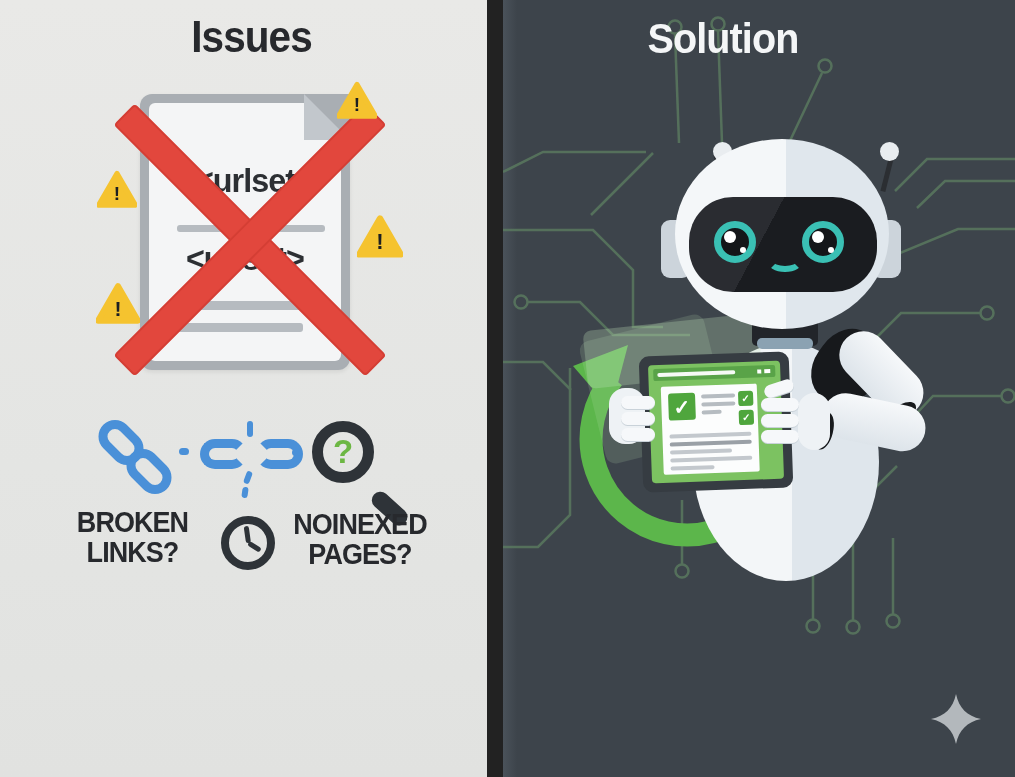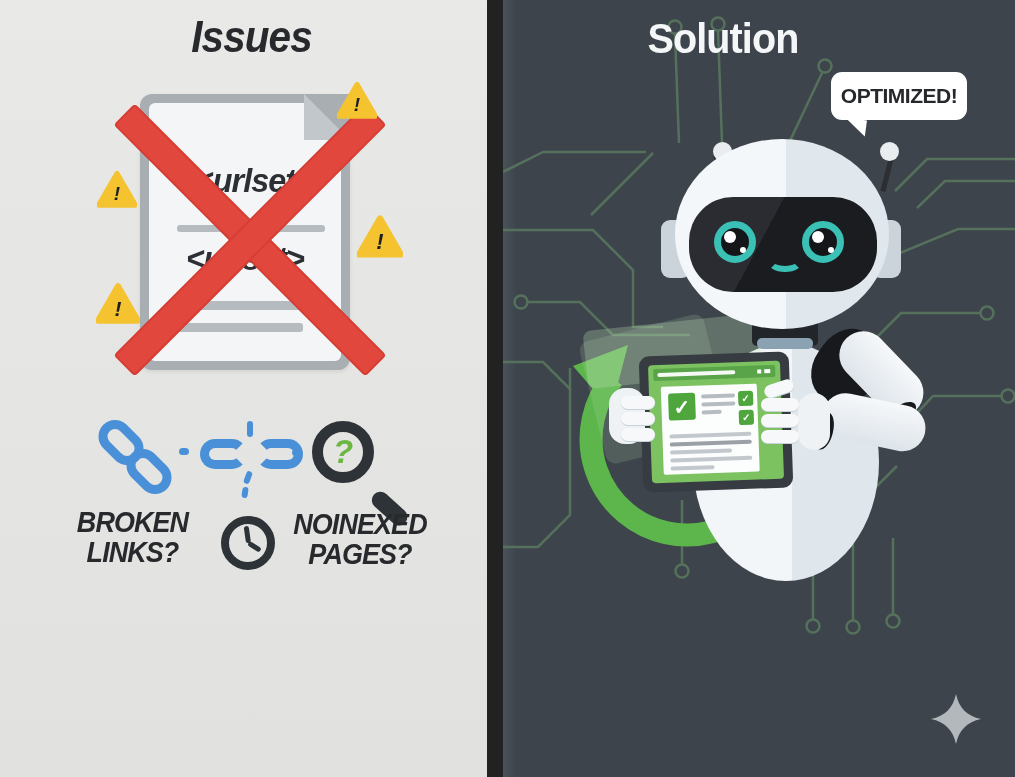--- a/index.html
+++ b/index.html
@@ -2,21 +2,21 @@
 <html><head>
 <meta charset="utf-8">
 <style>
   html,body{margin:0;padding:0;background:#222;}
   #stage{position:relative;width:1015px;height:777px;overflow:hidden;
          font-family:"Liberation Sans",sans-serif;-webkit-font-smoothing:antialiased;}
   #stage *{box-sizing:border-box;}
 
   
   .left-panel{position:absolute;left:0;top:0;width:487px;height:777px;
-    background:linear-gradient(180deg,#e9e9e7 0%,#e4e5e3 60%,#e1e2e0 100%);font-style:italic;}
+    background:linear-gradient(180deg,#e9e9e7 0%,#e4e5e3 60%,#e1e2e0 100%);}
   .issues-title{position:absolute;left:0;top:12px;width:503px;text-align:center;
     font-size:44px;font-weight:800;letter-spacing:-1px;color:#27292d;
     transform:scaleX(.92);}
   
   .doc{position:absolute;left:140px;top:94px;width:210px;height:276px;
     background:#a9aeb3;border-radius:12px;box-shadow:0 2px 4px rgba(0,0,0,.08);}
   .doc-inner{position:absolute;left:9px;top:9px;right:9px;bottom:9px;
     background:#f4f5f6;border-radius:6px;overflow:hidden;}
   .doc-fold{position:absolute;top:0;right:0;width:0;height:0;
     border-bottom:46px solid #c2c7cc;border-right:46px solid #a9aeb3;}
@@ -335,21 +335,18 @@
       </div>
       <div>
         <div class="palm rp"></div>
         <div class="thumb"></div>
         <div class="finger rf" style="top:398px;"></div>
         <div class="finger rf" style="top:414px;"></div>
         <div class="finger rf" style="top:430px;"></div>
       </div>
     </div>
 
-    <div class="bubble">
-      <span>OPTIMIZED!</span>
-    </div>
 
     <svg class="sparkle" viewBox="0 0 54 54">
       <path d="M27,2 C30,16 38,24 52,27 C38,30 30,38 27,52 C24,38 16,30 2,27 C16,24 24,16 27,2 Z" fill="#b3b8bc"></path>
     </svg>
   </div>
 </div>
 
 </body></html>

